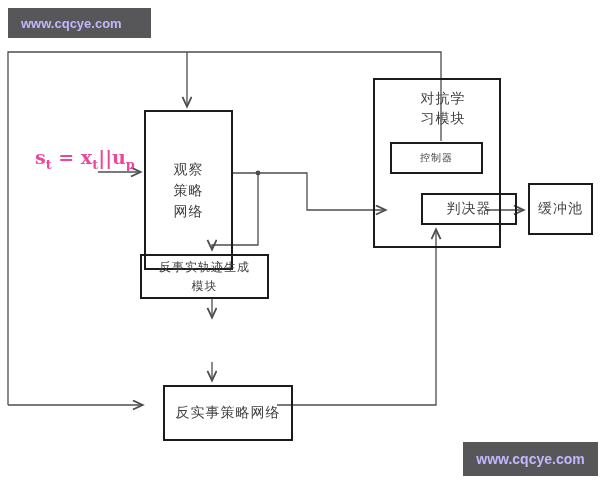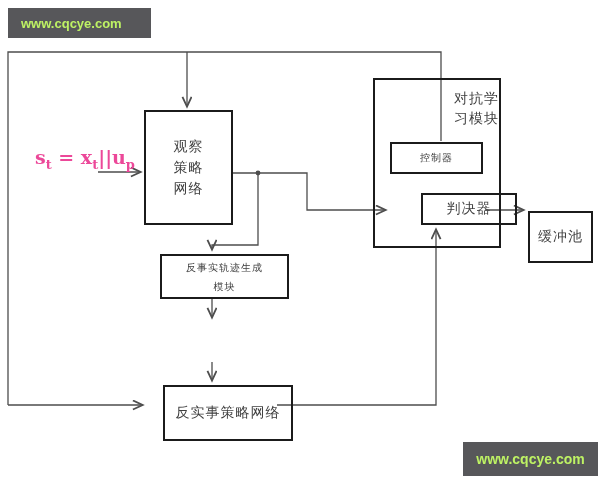--- a/index.html
+++ b/index.html
@@ -6,36 +6,36 @@
   #stage{position:relative;width:600px;height:480px;background:#ffffff;overflow:hidden;
          font-family:"Liberation Sans",sans-serif;color:#3f3f3f;}
   
   #edges{position:absolute;left:0;top:0;width:600px;height:480px;z-index:1;}
   
   .box{position:absolute;box-sizing:border-box;border:2px solid #1b1b1b;background:transparent;
        display:flex;flex-direction:column;align-items:center;justify-content:center;
        text-align:center;z-index:2;letter-spacing:1px;}
   .box .ln{display:block;}
   
-  .observe{left:144px;top:110px;width:89px;height:115px;font-size:14px;line-height:21px;}
-  .cftraj{left:160px;top:254px;width:129px;height:45px;font-size:10px;line-height:19px;}
+  .observe{left:144px;top:110px;width:89px;height:160px;font-size:14px;line-height:21px;}
+  .cftraj{left:140px;top:254px;width:129px;height:45px;font-size:12px;line-height:19px;}
   .irl{left:147px;top:322px;width:130px;height:40px;font-size:14px;}
   .cfpolicy{left:163px;top:385px;width:130px;height:56px;font-size:14px;}
-  .advbox{left:373px;top:78px;width:128px;height:170px;align-items:flex-end;justify-content:flex-start;
+  .advbox{left:373px;top:78px;width:128px;height:170px;align-items:center;justify-content:flex-start;
           padding:8px 0 0 12px;font-size:14px;line-height:20px;text-align:left;}
   .controller{left:390px;top:142px;width:93px;height:32px;font-size:10px;}
   .discriminator{left:389px;top:193px;width:96px;height:32px;font-size:14px;margin-left:32px;}
-  .buffer{left:528px;top:183px;width:65px;height:52px;font-size:14px;margin-top:28px;}
+  .buffer{left:528px;top:183px;width:65px;height:52px;font-size:14px;}
   
   .formula{position:absolute;left:35px;top:146px;z-index:2;
            font-family:"DejaVu Serif",serif;font-weight:bold;font-size:19px;color:#ec4899;
            white-space:pre;}
   .formula sub{font-size:13px;}
   
-  .wm{position:absolute;background:#57575a;color:#bef264;z-index:3;
+  .wm{position:absolute;background:#57575a;color:#c4b5fd;z-index:3;
       font-weight:bold;display:flex;align-items:center;}
   .wm-tl{left:8px;top:8px;width:130px;height:30px;font-size:13px;padding-left:13px;}
   .wm-br{left:463px;top:442px;width:135px;height:34px;font-size:14px;justify-content:center;}
 </style>
 </head>
 <body>
 
 <div id="stage">
 
   <svg id="edges" viewBox="0 0 600 480" xmlns="http://www.w3.org/2000/svg">

